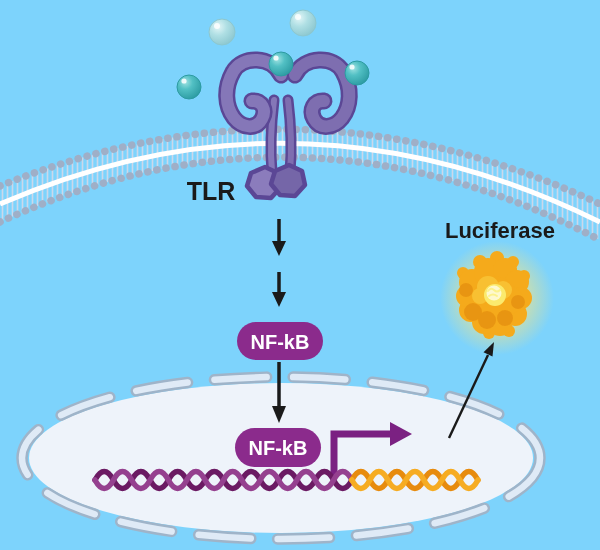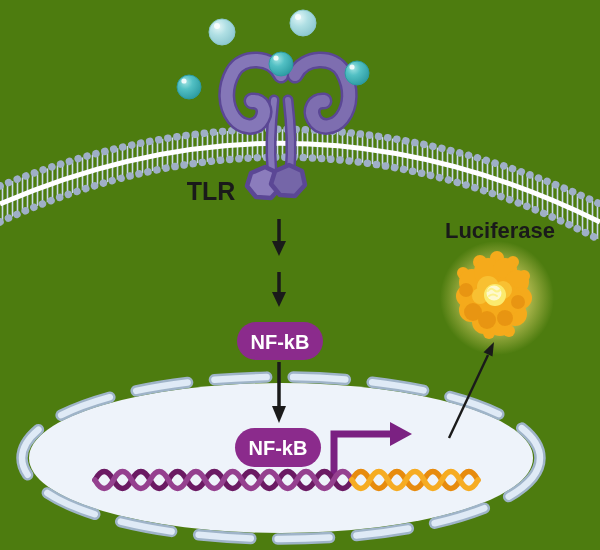--- a/index.html
+++ b/index.html
@@ -1,16 +1,16 @@
 <!DOCTYPE html>
 <html><head>
 <meta charset="utf-8">
 <style>
   html,body{margin:0;padding:0;background:#ffffff;}
-  .canvas{position:relative;width:600px;height:550px;background:#4d7c0f;overflow:hidden;
+  .canvas{position:relative;width:600px;height:550px;background:#7dd3fc;overflow:hidden;
           font-family:"Liberation Sans", sans-serif;}
   svg{display:block;}
   .fig-label{font-family:"Liberation Sans", sans-serif;font-weight:bold;fill:#1a1a1a;}
   .pill-text{font-family:"Liberation Sans", sans-serif;font-weight:bold;fill:#ffffff;}
 </style>
 </head>
 <body>
 
 <div class="canvas">
 <svg width="600" height="550" viewBox="0 0 600 550">

